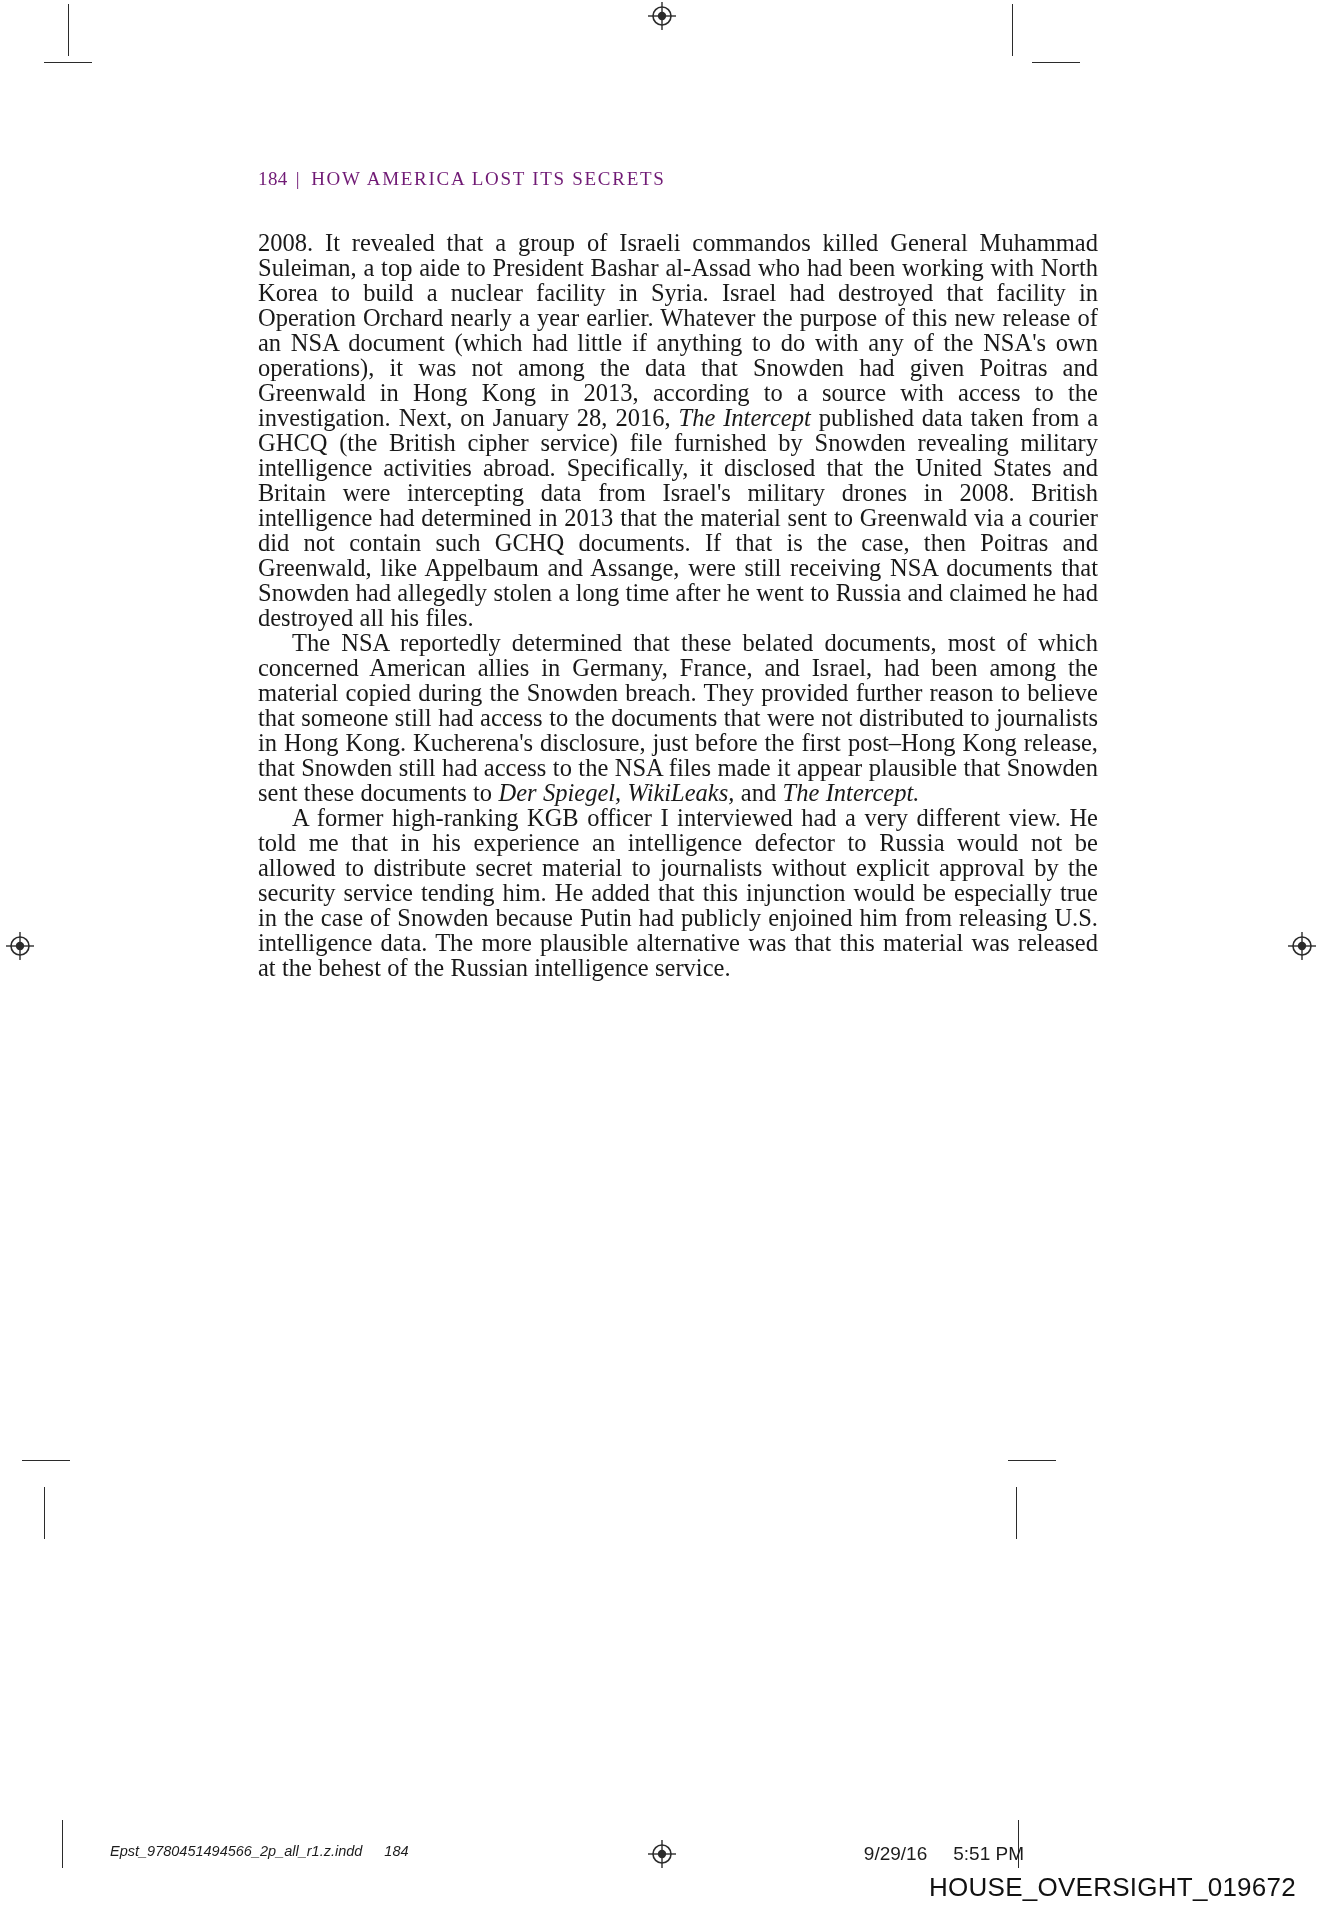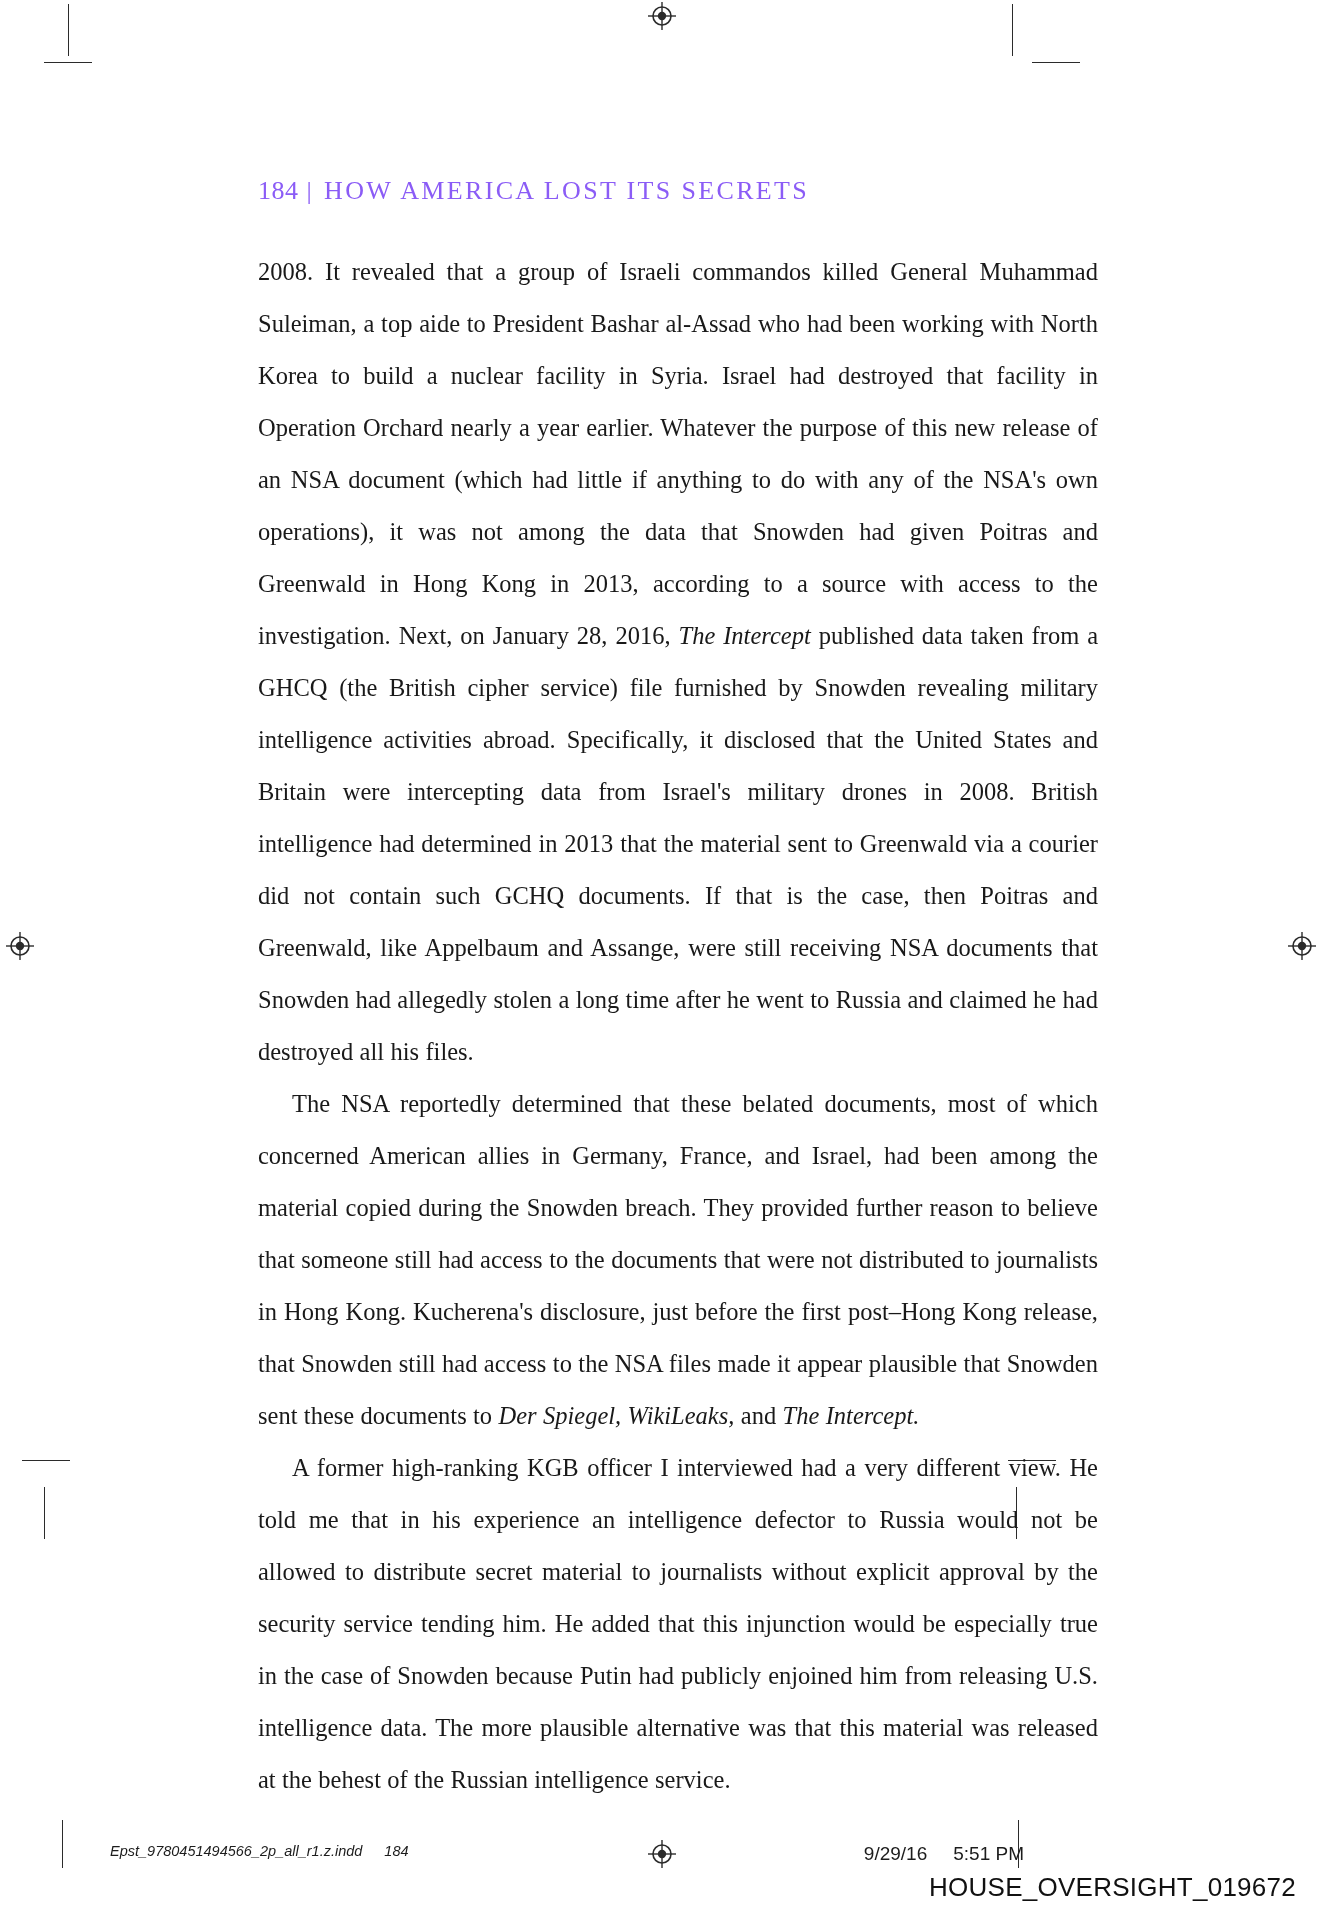--- a/index.html
+++ b/index.html
@@ -35,38 +35,38 @@
   
   .page-block {
     position: absolute;
     left: 258px;
     top: 168px;
     width: 840px;
   }
 
   .running-head {
     font-variant: small-caps;
-    font-size: 26px;
+    font-size: 19px;
     letter-spacing: 0.09em;
-    color: #8b5cf6;
-    margin: 8px 0 40px 0;
+    color: #701a75;
+    margin: 0 0 40px 0;
     white-space: nowrap;
   }
   .running-head .folio {
     letter-spacing: 0.02em;
   }
   .running-head .bar {
     display: inline-block;
     margin: 0 10px 0 8px;
   }
 
   .body-text p {
     margin: 0;
     font-size: 24.5px;
-    line-height: 52px;
+    line-height: 25px;
     text-align: justify;
     text-justify: inter-word;
     word-spacing: 0.01em;
     color: #191919;
     hyphens: manual;
   }
   .body-text p.indent {
     text-indent: 34px;
   }
   .body-text p + p {

